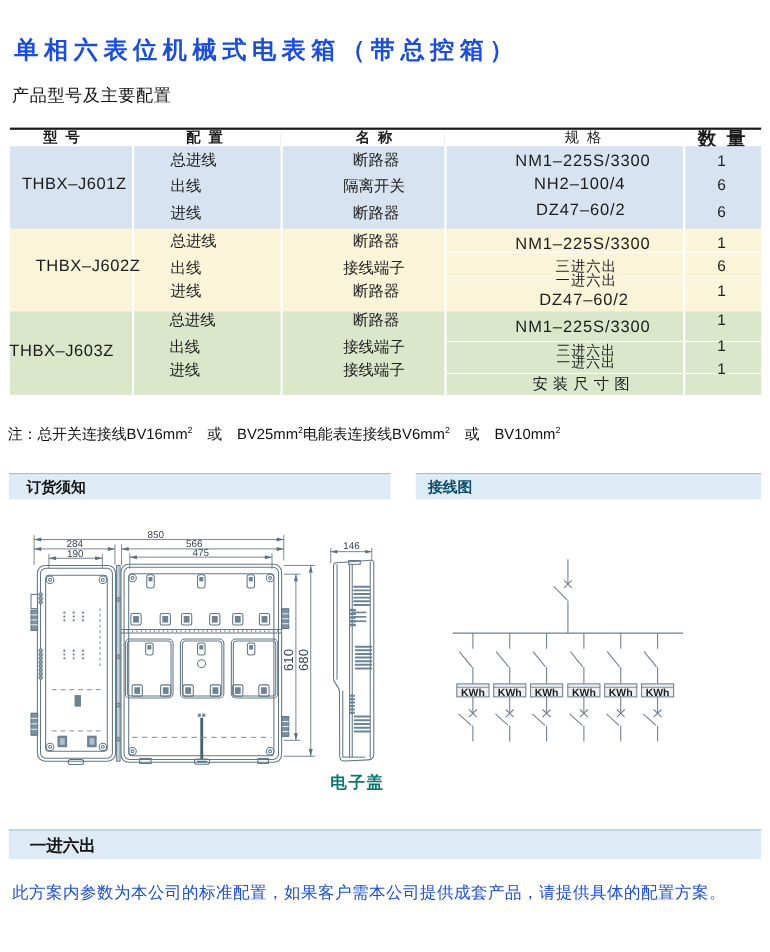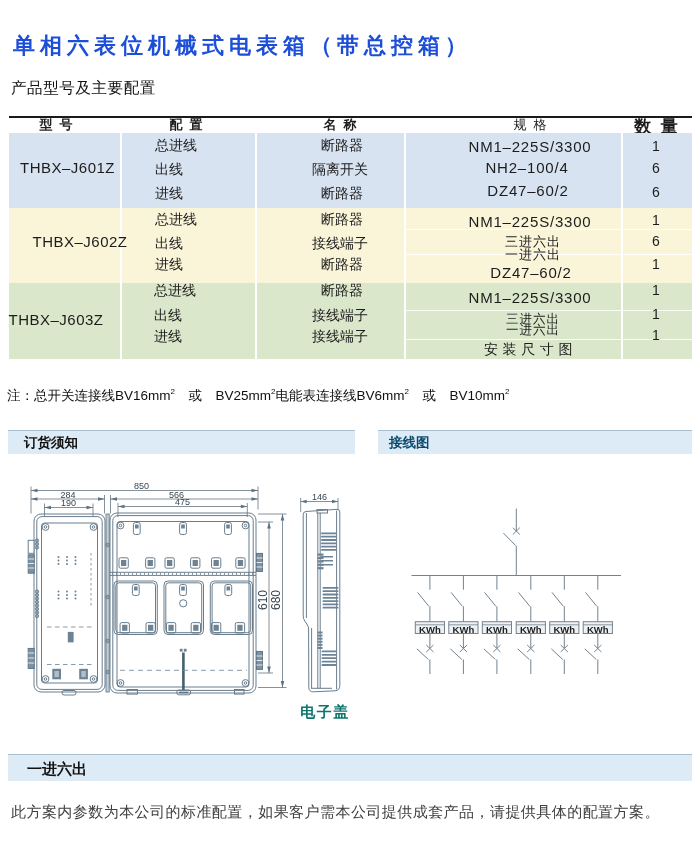--- a/index.html
+++ b/index.html
@@ -520,13 +520,13 @@
     <line x1="584.8" y1="648.9" x2="596.3" y2="659.5"></line>
     <line x1="597.8" y1="659.5" x2="597.8" y2="674"></line>
   </g>
 </svg>
 
 <div class="cell cx" style="left:325px;top:704px;font-size:15px;font-weight:bold;color:#0f766e;letter-spacing:1.5px;">电子盖</div>
 
 <div class="abs" style="left:8px;top:754px;width:684px;height:26px;background:#dcebf5;border-top:1px solid #a9bfd0;"></div>
 <div class="abs" style="left:27px;top:760px;font-size:15px;font-weight:bold;color:#111;">一进六出</div>
 
-<div class="abs" style="left:11px;top:803px;font-size:15px;color:#404040;line-height:1.15;letter-spacing:0.45px;">此方案内参数为本公司的标准配置，如果客户需本公司提供成套产品，请提供具体的配置方案。</div>
+<div class="abs" style="left:11px;top:803px;font-size:15px;color:#1d4ed8;line-height:1.15;letter-spacing:0.45px;">此方案内参数为本公司的标准配置，如果客户需本公司提供成套产品，请提供具体的配置方案。</div>
 
 </body></html>

